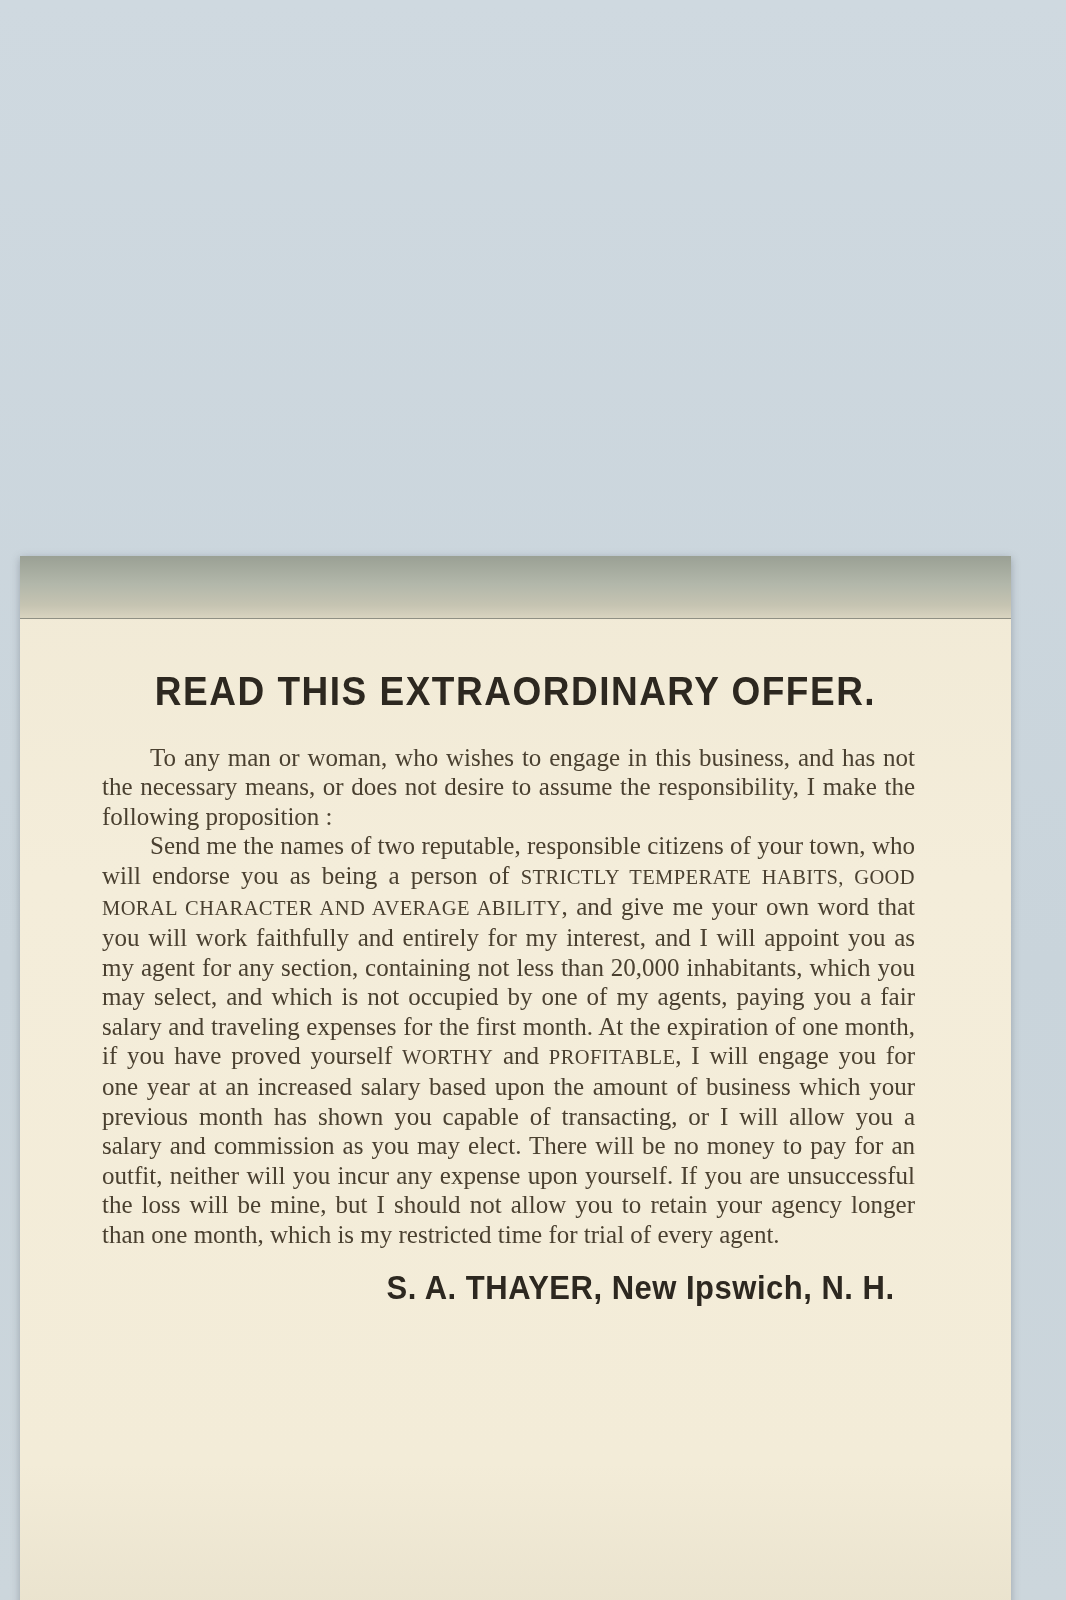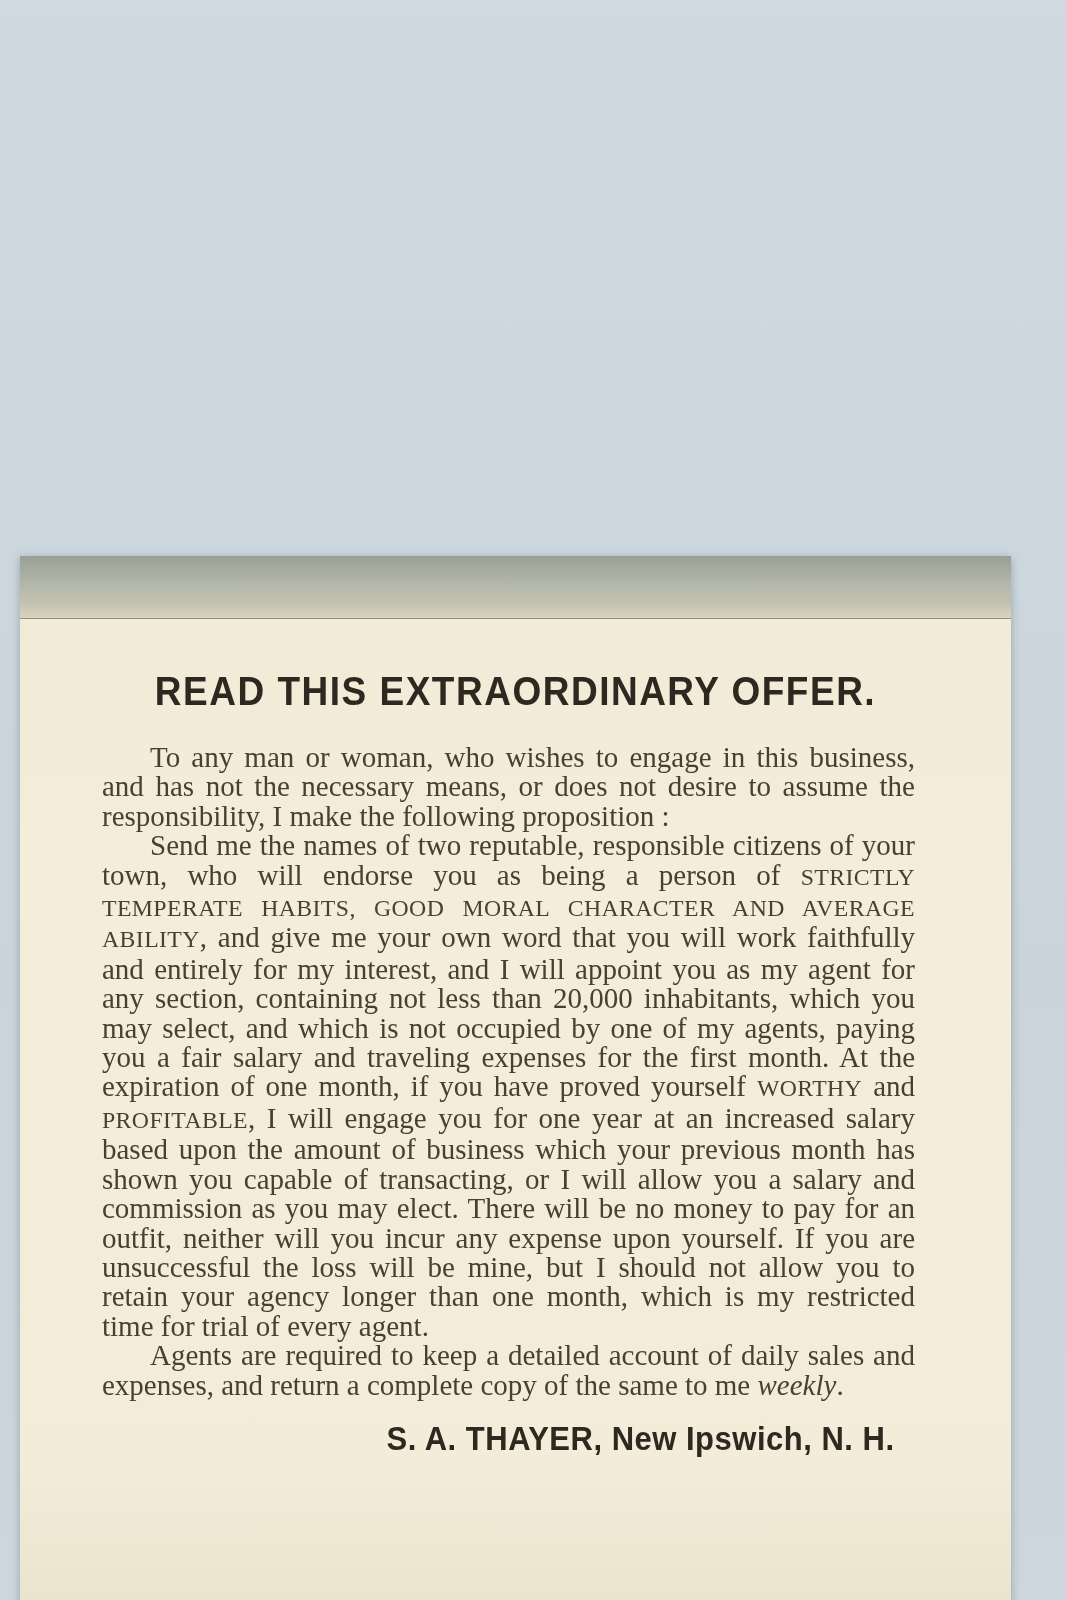--- a/index.html
+++ b/index.html
@@ -37,21 +37,21 @@
     text-align: center;
     font-family: "Liberation Sans", sans-serif;
     font-weight: bold;
     font-size: 37px;
     letter-spacing: 1.5px;
     color: #2d2820;
     transform: scaleY(1.08);
   }
   .bodytext {
     margin: 30px 96px 0 82px;
-    font-size: 29px;
+    font-size: 25px;
     line-height: 29.4px;
     text-align: justify;
   }
   .bodytext p {
     margin: 0;
     text-indent: 48px;
   }
   .sc {
     font-size: 0.82em;
     letter-spacing: 0.4px;
@@ -82,23 +82,20 @@
       <div class="bodytext">
 
         <p>
           <span>To any man or woman, who wishes to engage in this business, and has not the necessary means, or does not desire to assume the responsibility, I make the following proposition :</span>
         </p>
 
         <p>
           <span>Send me the names of two reputable, responsible citizens of your town, who will endorse you as being a person of </span><span class="sc">STRICTLY TEMPERATE HABITS, GOOD MORAL CHARACTER AND AVERAGE ABILITY</span><span>, and give me your own word that you will work faithfully and entirely for my interest, and I will appoint you as my agent for any section, containing not less than 20,000 inhabitants, which you may select, and which is not occupied by one of my agents, paying you a fair salary and traveling expenses for the first month.  At the expiration of one month, if you have proved yourself </span><span class="sc">WORTHY</span><span> and </span><span class="sc">PROFITABLE</span><span>, I will engage you for one year at an increased salary based upon the amount of business which your previous month has shown you capable of transacting, or I will allow you a salary and commission as you may elect.  There will be no money to pay for an outfit, neither will you incur any expense upon yourself.  If you are unsuccessful the loss will be mine, but I should not allow you to retain your agency longer than one month, which is my restricted time for trial of every agent.</span>
         </p>
 
-        <p>
-          <span>Agents are required to keep a detailed account of daily sales and expenses, and return a complete copy of the same to me </span><span class="em">weekly</span><span>.</span>
-        </p>
 
 
 
 
       </div>
 
       <div class="signature">S. A. THAYER, New Ipswich, N. H.</div>
 
     </div>
   </div>

